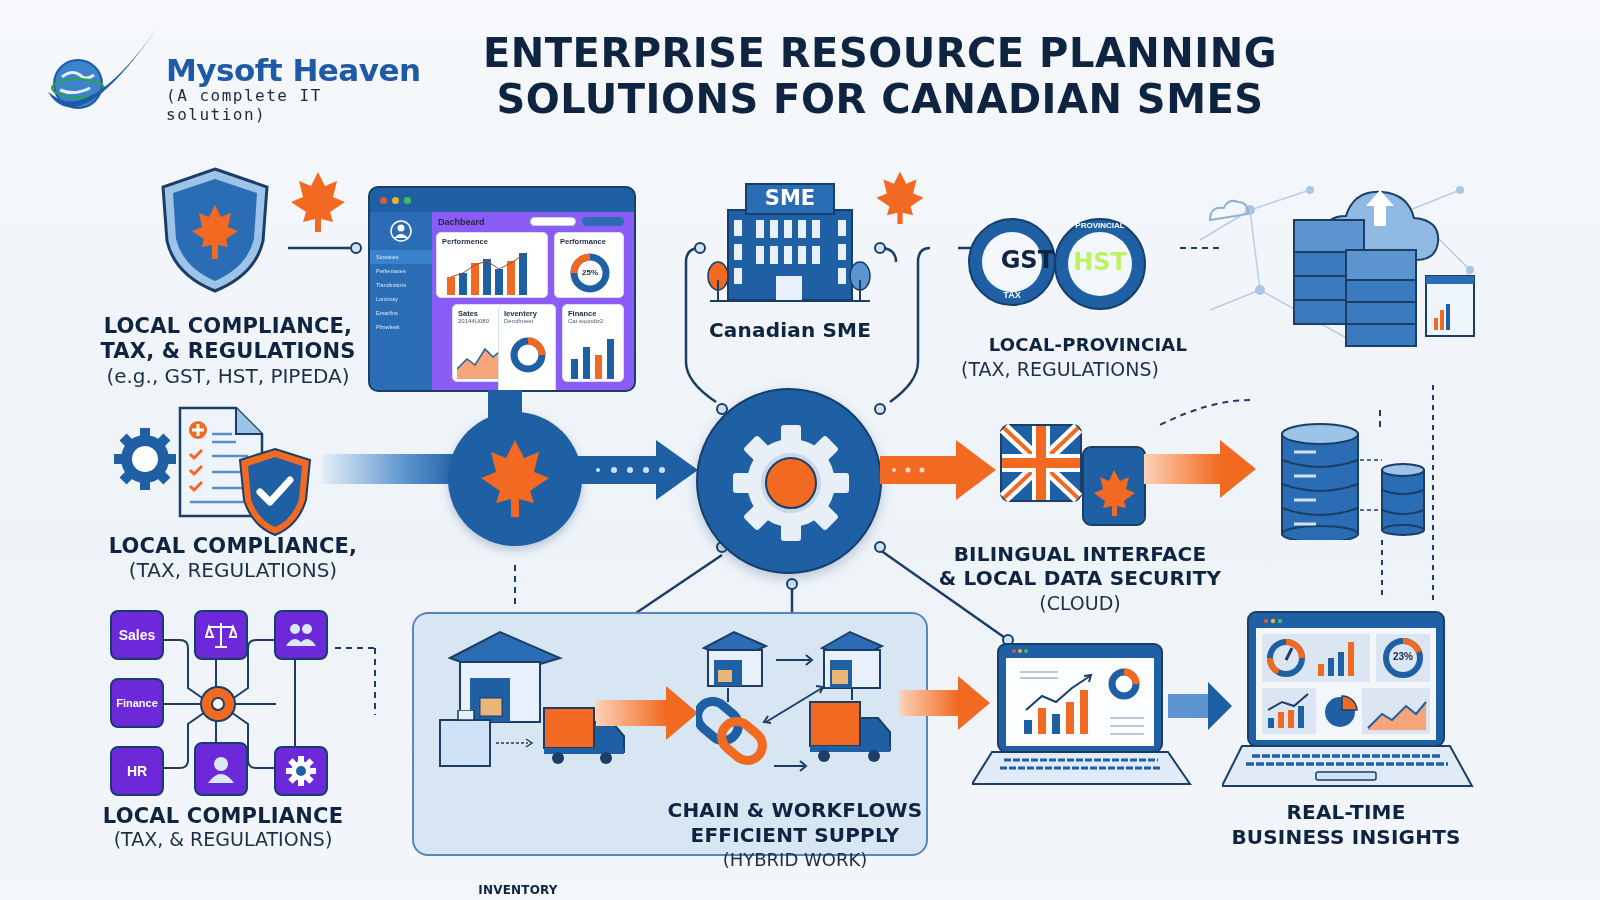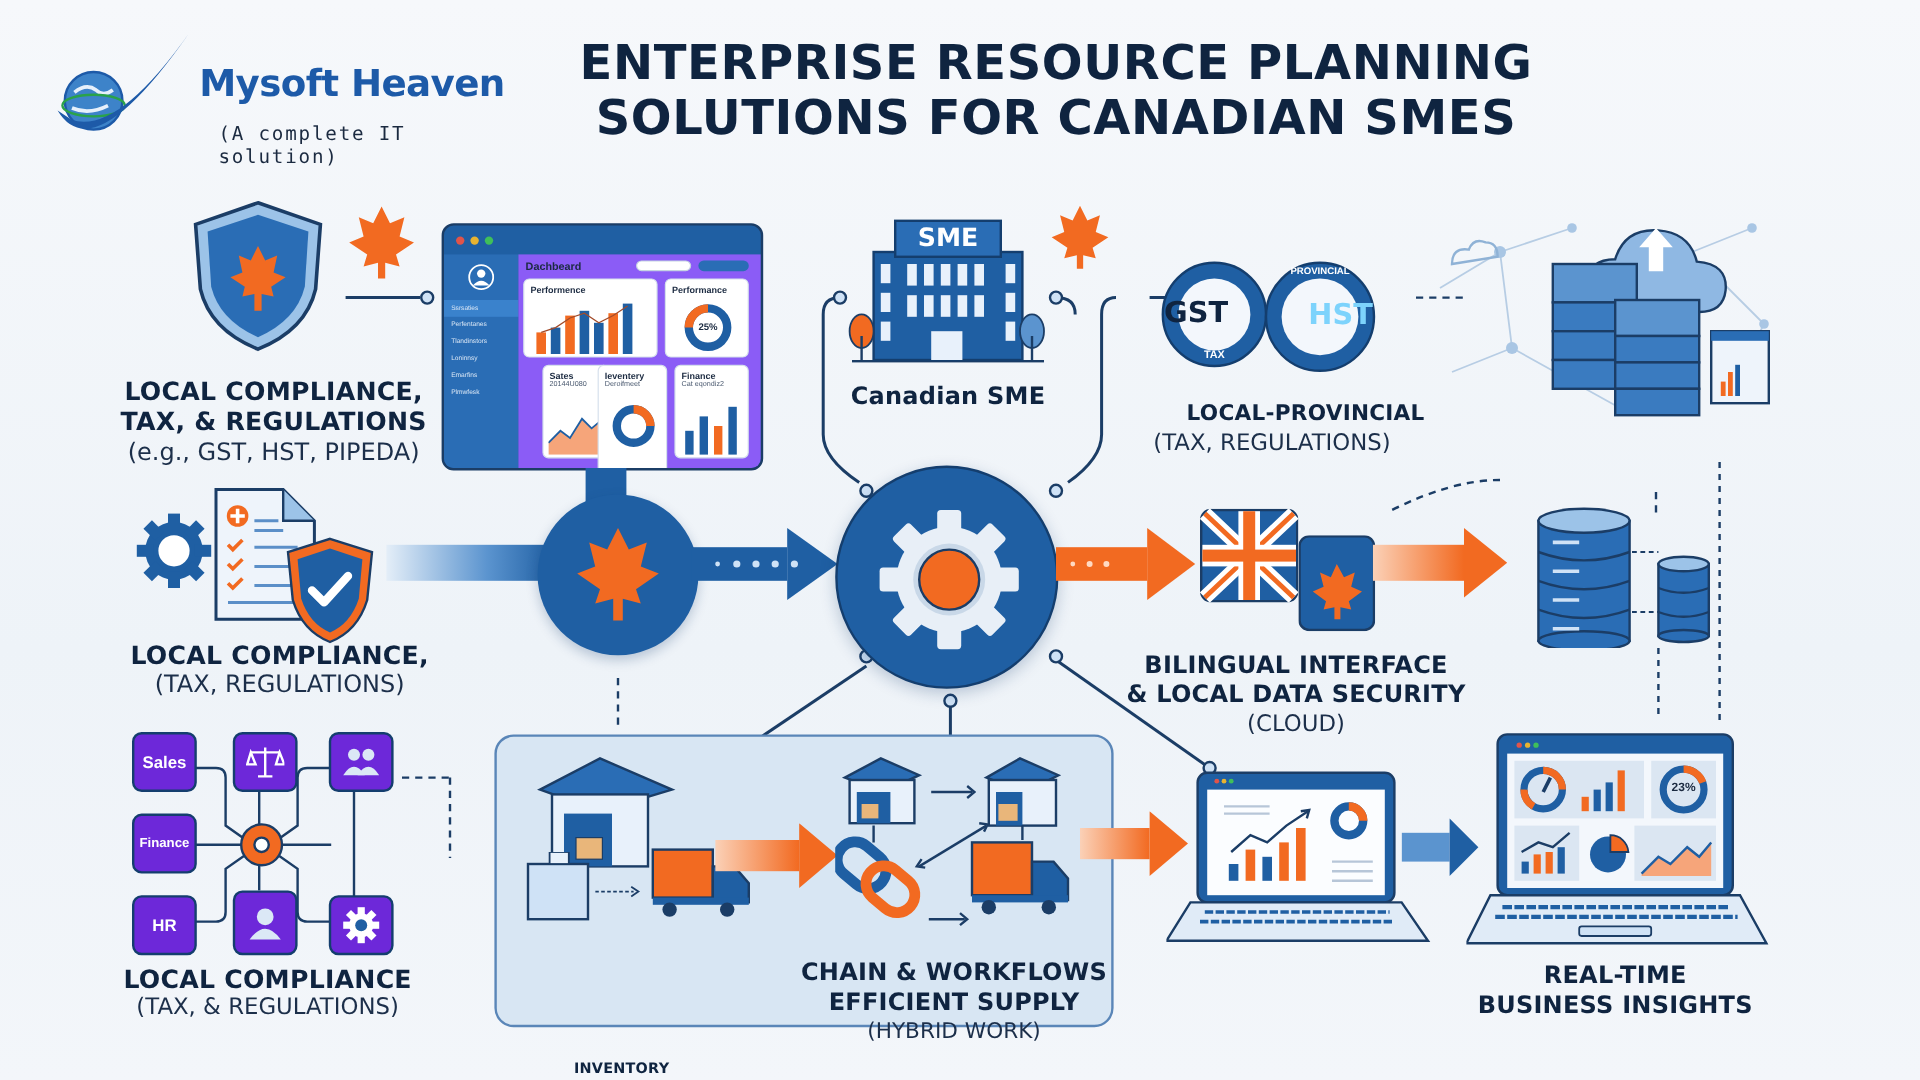--- a/index.html
+++ b/index.html
@@ -49,21 +49,21 @@
 
 <div class="abs" style="left:38px; top:22px; width:390px; height:110px;">
   <svg class="abs" style="left:0; top:0;" width="130" height="110" viewBox="0 0 130 110">
     <circle cx="40" cy="62" r="24" fill="#3d83c9"></circle>
     <circle cx="40" cy="62" r="24" fill="none" stroke="#1d5aa8" stroke-width="2"></circle>
     <path d="M24 55 q10 -8 18 -2 q6 6 14 0 M22 68 q14 6 30 -2" stroke="#e6f0fb" stroke-width="3" fill="none"></path>
     <ellipse cx="40" cy="66" rx="26" ry="9" fill="none" stroke="#2aa24a" stroke-width="2"></ellipse>
     <path d="M10 70 Q 40 120 120 5 Q 60 90 22 78 Z" fill="#1d5aa8"></path>
   </svg>
   <div class="abs logo-name" style="left:128px; top:30px;">Mysoft Heaven</div>
-  <div class="abs logo-tag" style="left:128px; top:80px;margin-left:16px;">(A complete IT solution)</div>
+  <div class="abs logo-tag" style="left:128px; top:64px;">(A complete IT solution)</div>
 </div>
 
 <div class="abs main-title" style="left:440px; top:30px; width:880px;">
   <div>ENTERPRISE RESOURCE PLANNING</div>
   <div>SOLUTIONS FOR CANADIAN SMES</div>
 </div>
 
 <svg class="abs" style="left:0; top:0;" width="1600" height="900" viewBox="0 0 1600 900">
   <g stroke="#1b3d66" stroke-width="2.5" fill="none">
 
@@ -331,26 +331,26 @@
   <line x1="160" y1="100" x2="160" y2="120" stroke="#1b3d66" stroke-width="2"></line>
 </svg>
 <div class="abs" style="left:746px; top:186px; width:88px; text-align:center; font-family:'DejaVu Sans',sans-serif; font-weight:bold; font-size:21px; color:#fff;">SME</div>
 <div class="abs heading" style="left:680px; top:318px; width:220px; font-size:20px;">Canadian SME</div>
 <svg class="abs" style="left:872px; top:168px;" width="56" height="56" viewBox="0 0 64 64">
   <path d="M32 4 l7 14 l12 -5 l-4 16 l12 5 l-15 10 l3 10 l-12 -3 v14 h-6 v-14 l-12 3 l3 -10 l-15 -10 l12 -5 l-4 -16 l12 5 z" fill="#f26a21"></path>
 </svg>
 
 <div class="abs" style="left:968px; top:218px; width:88px; height:88px; border-radius:50%; background:#1f5fa3; border:2px solid #143e6e;">
   <div class="abs" style="left:12px; top:12px; width:60px; height:60px; border-radius:50%; background:#f3f7fc;"></div>
-  <div class="abs" style="left:0; top:26px; width:84px; text-align:left; font-family:'DejaVu Sans',sans-serif; font-weight:bold; font-size:24px; color:#0f2440;">GST</div>
+  <div class="abs" style="left:0; top:26px; width:84px; text-align:right; font-family:'DejaVu Sans',sans-serif; font-weight:bold; font-size:24px; color:#0f2440;">GST</div>
   <div class="abs" style="left:0; top:70px; width:84px; text-align:center; font-size:9px; font-weight:bold; color:#fff;">TAX</div>
 </div>
 <div class="abs" style="left:1054px; top:218px; width:92px; height:92px; border-radius:50%; background:#1f5fa3; border:2px solid #143e6e;">
   <div class="abs" style="left:12px; top:12px; width:64px; height:64px; border-radius:50%; background:#f3f7fc;"></div>
-  <div class="abs" style="left:0; top:28px; width:88px; text-align:right; font-family:'DejaVu Sans',sans-serif; font-weight:bold; font-size:24px; color:#7dd3fc;">HST</div>
+  <div class="abs" style="left:0; top:28px; width:88px; text-align:center; font-family:'DejaVu Sans',sans-serif; font-weight:bold; font-size:24px; color:#bef264;">HST</div>
   <div class="abs" style="left:0; top:1px; width:88px; text-align:center; font-size:8px; font-weight:bold; color:#fff;">PROVINCIAL</div>
 </div>
 <div class="abs heading" style="left:958px; top:334px; width:260px; font-size:18px;">LOCAL-PROVINCIAL</div>
 <div class="abs sub" style="left:930px; top:358px; width:260px; font-size:19px;">(TAX, REGULATIONS)</div>
 
 <svg class="abs" style="left:1190px; top:150px;" width="290" height="200" viewBox="0 0 290 200">
   <g stroke="#b7cde4" stroke-width="1.5" fill="none">
     <path d="M10 90 L60 60 L120 40 M60 60 L70 140 L20 160 M70 140 L160 190 M220 60 L270 40 M240 80 L280 120 L250 180"></path>
   </g>
   <g fill="#a9c6e4">

